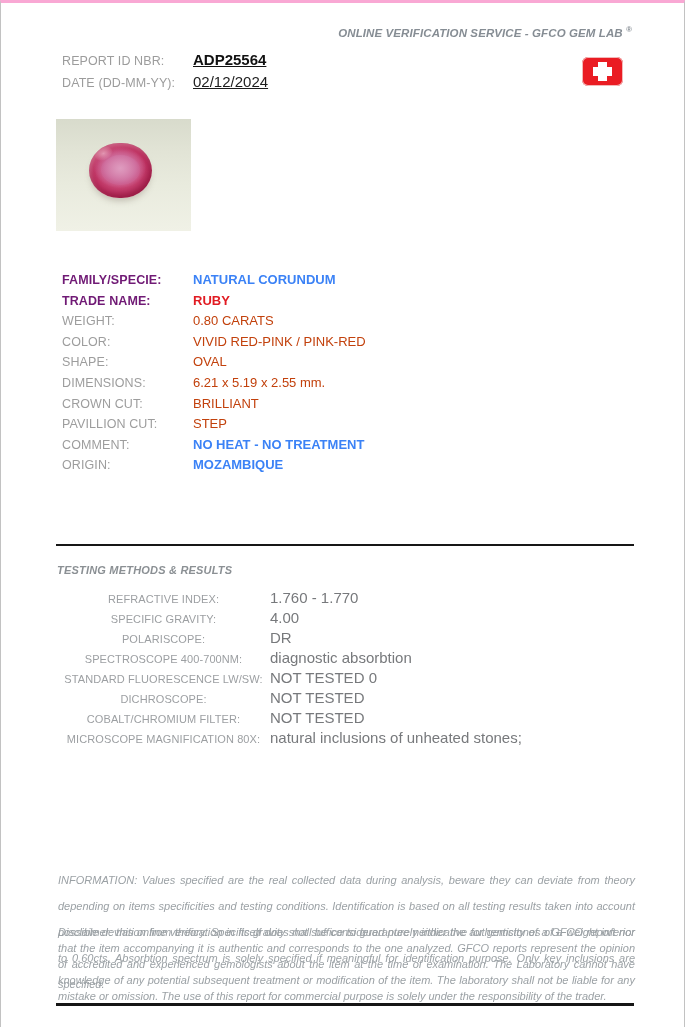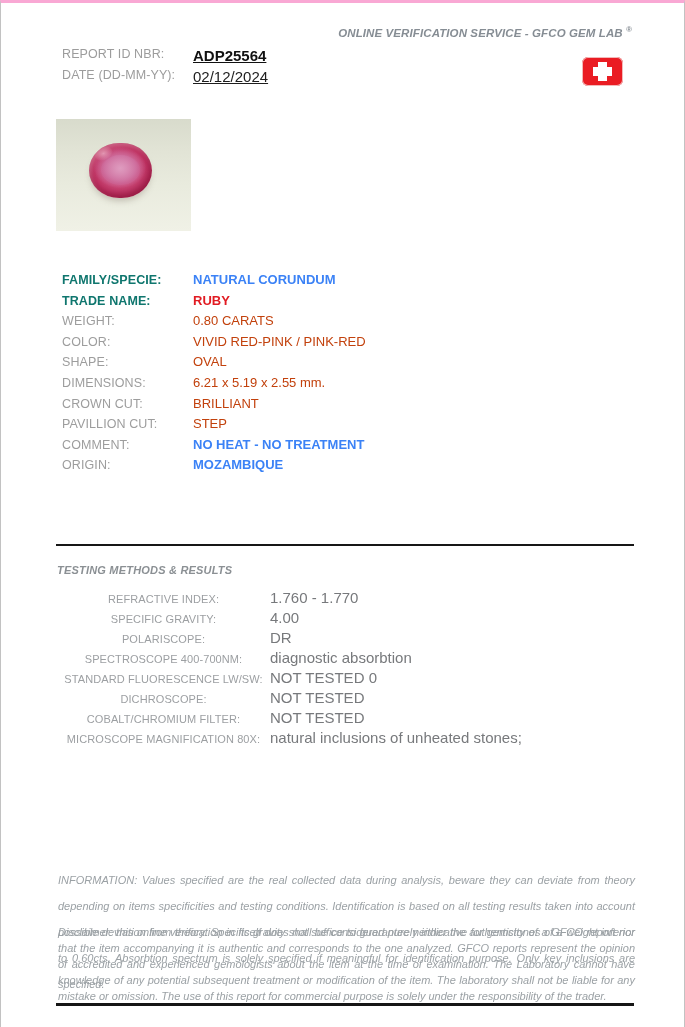--- a/index.html
+++ b/index.html
@@ -45,21 +45,21 @@
   }
   .flag .cross-v {
     position:absolute; left:16px; top:5px; width:9px; height:19px; background:#ffffff;
   }
   .flag .cross-h {
     position:absolute; left:11px; top:10px; width:19px; height:9px; background:#ffffff;
   }
 
   
   .id-block { position:absolute; left:61px; top:44px; }
-  .id-row { height:21.3px; display:flex; align-items:flex-start; }
+  .id-row { height:21.3px; display:flex; align-items:flex-end; }
   .id-row .lbl {
     display:inline-block; width:131px;
     font-size:12.5px; color:#9c9c9c; letter-spacing:.1px;
   }
   .id-row .val { font-size:15px; color:#1d1d1d;text-decoration:underline; }
   .id-row .val.bold { font-weight:bold; color:#111; }
 
   
   .photo {
     position:absolute; left:55px; top:116px; width:135px; height:112px;
@@ -89,21 +89,21 @@
     background:radial-gradient(ellipse, rgba(255,230,240,.5), rgba(255,230,240,0) 75%);
   }
 
   
   .details-block { position:absolute; left:61px; top:269px; }
   .d-row { height:20.6px; display:flex; align-items:baseline; }
   .d-row .lbl {
     display:inline-block; width:131px;
     font-size:12.5px; color:#9d9d9d; letter-spacing:.1px;
   }
-  .d-row .lbl.strong { font-weight:bold; color:#0f766e; }
+  .d-row .lbl.strong { font-weight:bold; color:#701a75; }
   .d-row .val { font-size:13px; color:#c2410c; }
   .d-row .val.bold { font-weight:bold; color:#3b82f6; }
   .d-row .val.red { font-weight:bold; color:#e11b22; }
 
   
   .rule-top { position:absolute; left:55px; top:541px; width:578px; height:2px; background:#161616; }
   .rule-bottom { position:absolute; left:55px; top:1000px; width:578px; height:3px; background:#161616; }
 
   
   .testing-title {

